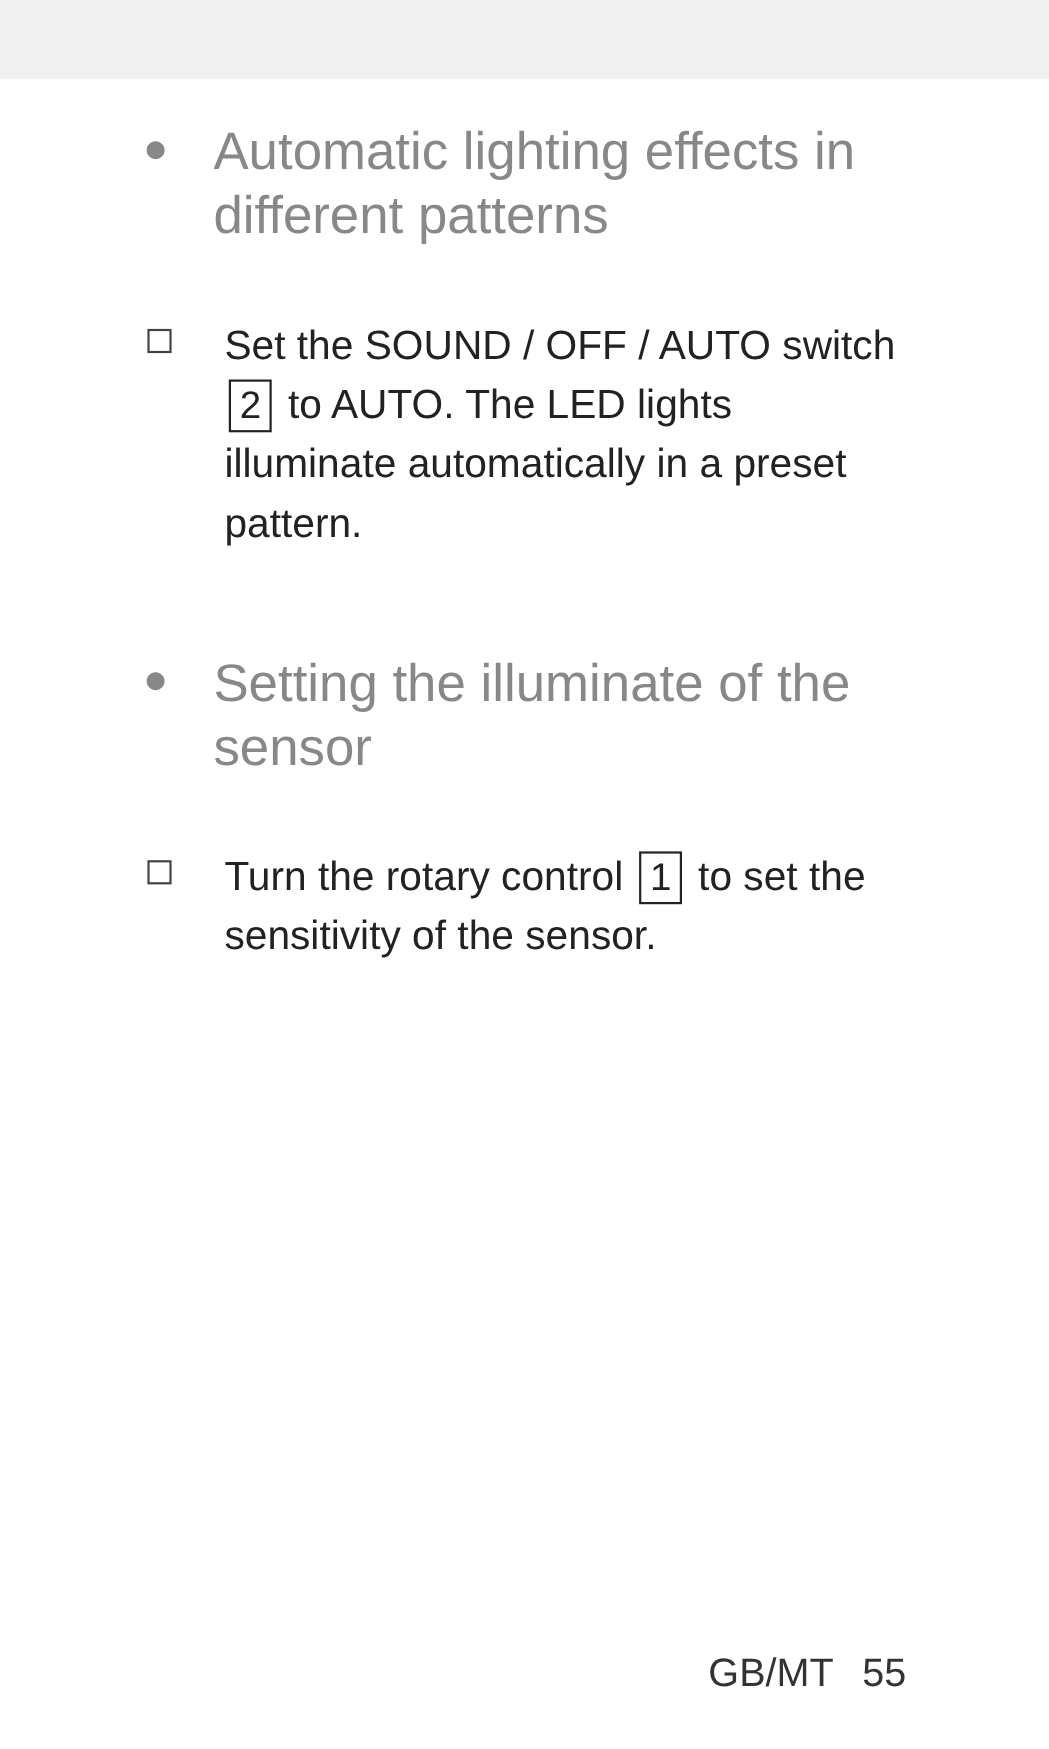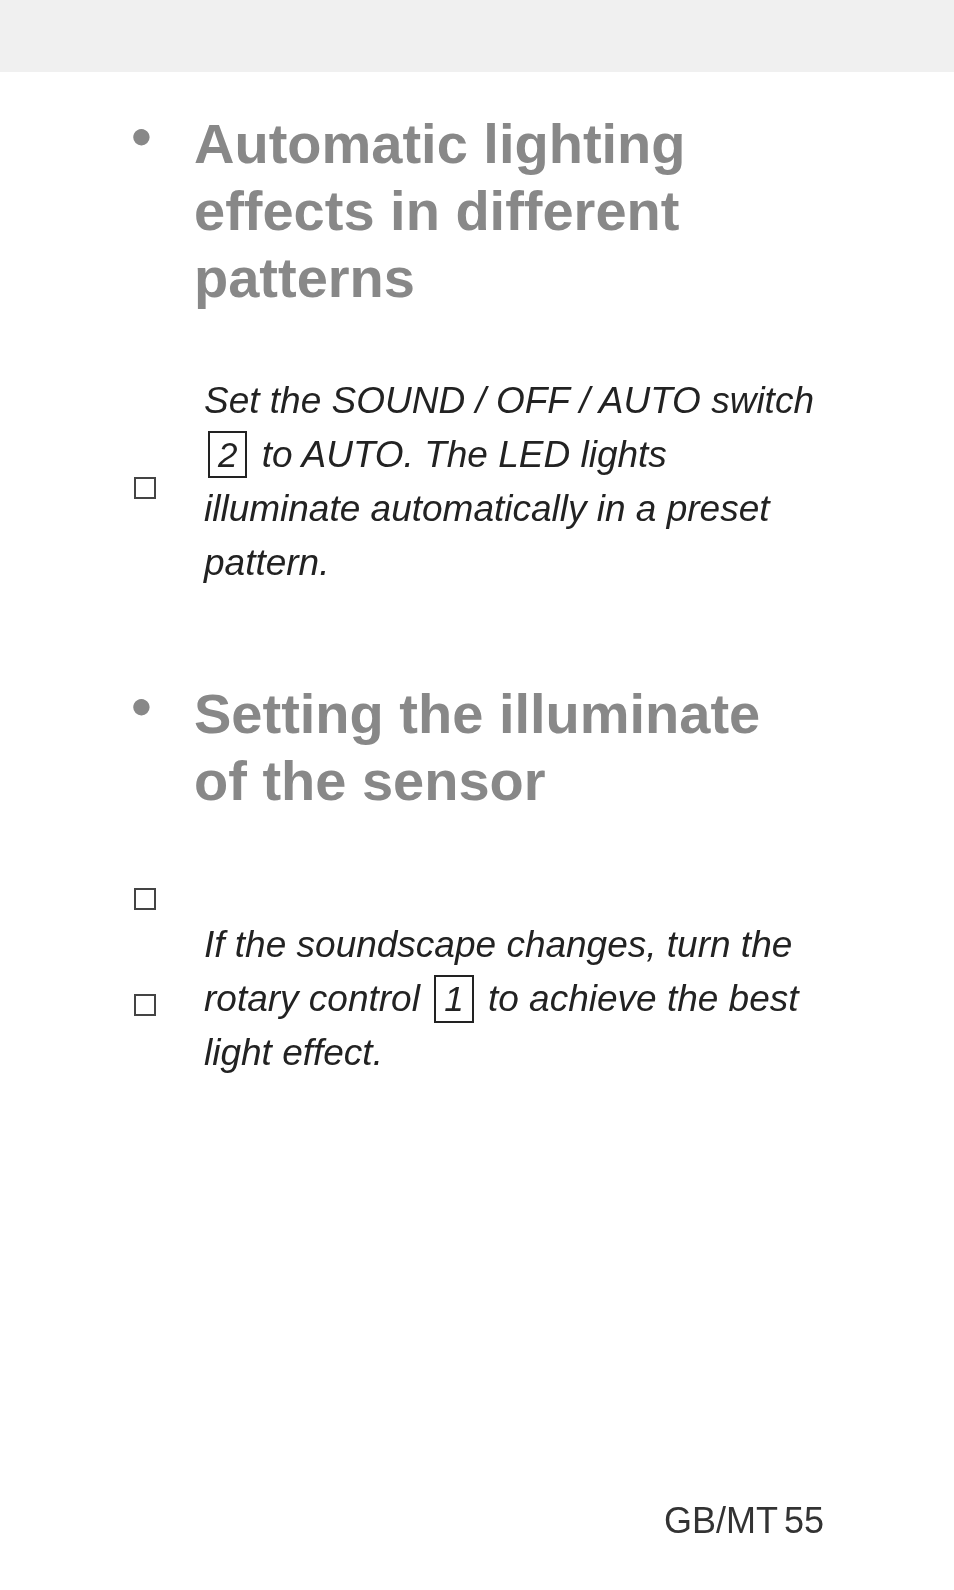--- a/index.html
+++ b/index.html
@@ -35,30 +35,29 @@
       color: #888888;
       font-size: 38px;
       line-height: 1;
       margin-right: 32px;
       margin-top: 6px;
       flex-shrink: 0;
       width: 32px;
     }
     .heading {
       color: #888888;
-      font-weight: bold;
-      font-size: 56px;
+      font-weight: normal;
+      font-size: 48px;
       line-height: 1.2;
       letter-spacing: 0px;
     }
     .item-row {
       display: flex;
-      align-items: center;
+      align-items: flex-start;
       margin-bottom: 8px;
-      font-style: italic;
     }
     .checkbox {
       width: 22px;
       height: 22px;
       border: 2px solid #444444;
       margin-top: 12px;
       margin-left: 4px;
       flex-shrink: 0;
     }
     .item-text {
@@ -78,21 +77,21 @@
       vertical-align: baseline;
     }
     .footer {
       position: absolute;
       bottom: 48px;
       right: 130px;
       color: #333333;
       font-size: 36px;
     }
     .footer-locale {
-      margin-right: 6px;
+      margin-right: 26px;
     }
   </style>
 </head>
 <body>
 
 <div class="page">
 
   <div class="section">
     <div class="heading-row">
       <span class="bullet-large">●</span>
@@ -106,25 +105,22 @@
     </div>
   </div>
 
   <div class="section">
     <div class="heading-row">
       <span class="bullet-large">●</span>
       <div class="heading">Setting the illuminate of the sensor</div>
     </div>
     <div class="item-row">
       <span class="checkbox"></span>
-    </div>
-    <div class="item-row">
-      <span class="checkbox"></span>
       <div class="item-text">
-        <span>If the soundscape changes, turn the rotary control </span><span class="ref-box">1</span><span> to achieve the best light effect.</span>
+        <span>Turn the rotary control </span><span class="ref-box">1</span><span> to set the sensitivity of the sensor.</span>
       </div>
     </div>
   </div>
 
   <div class="footer">
     <span class="footer-locale">GB/MT</span><span>55</span>
   </div>
 
 </div>
 

